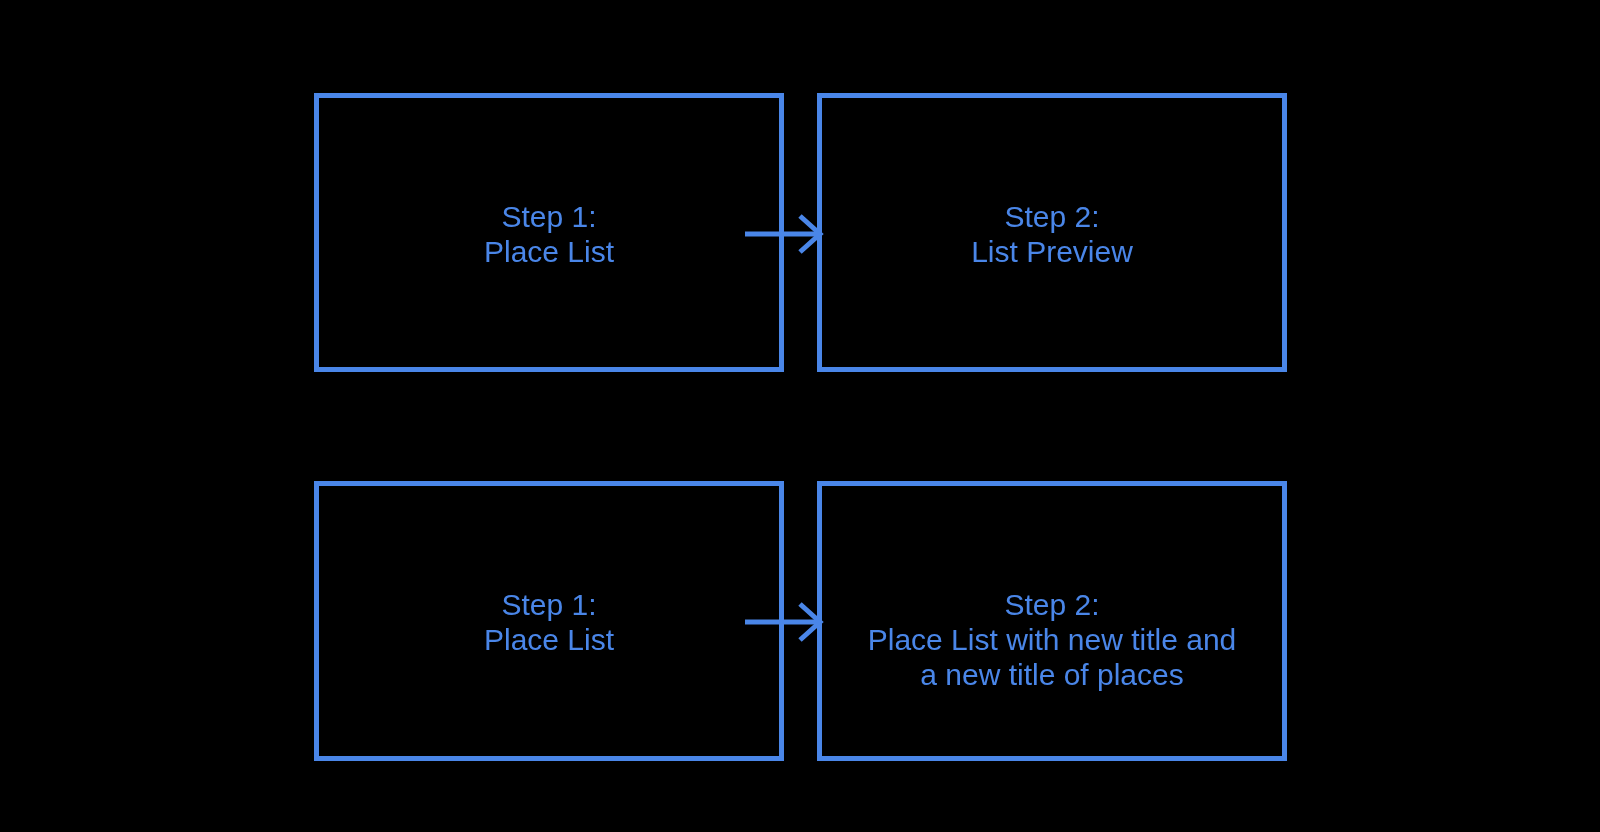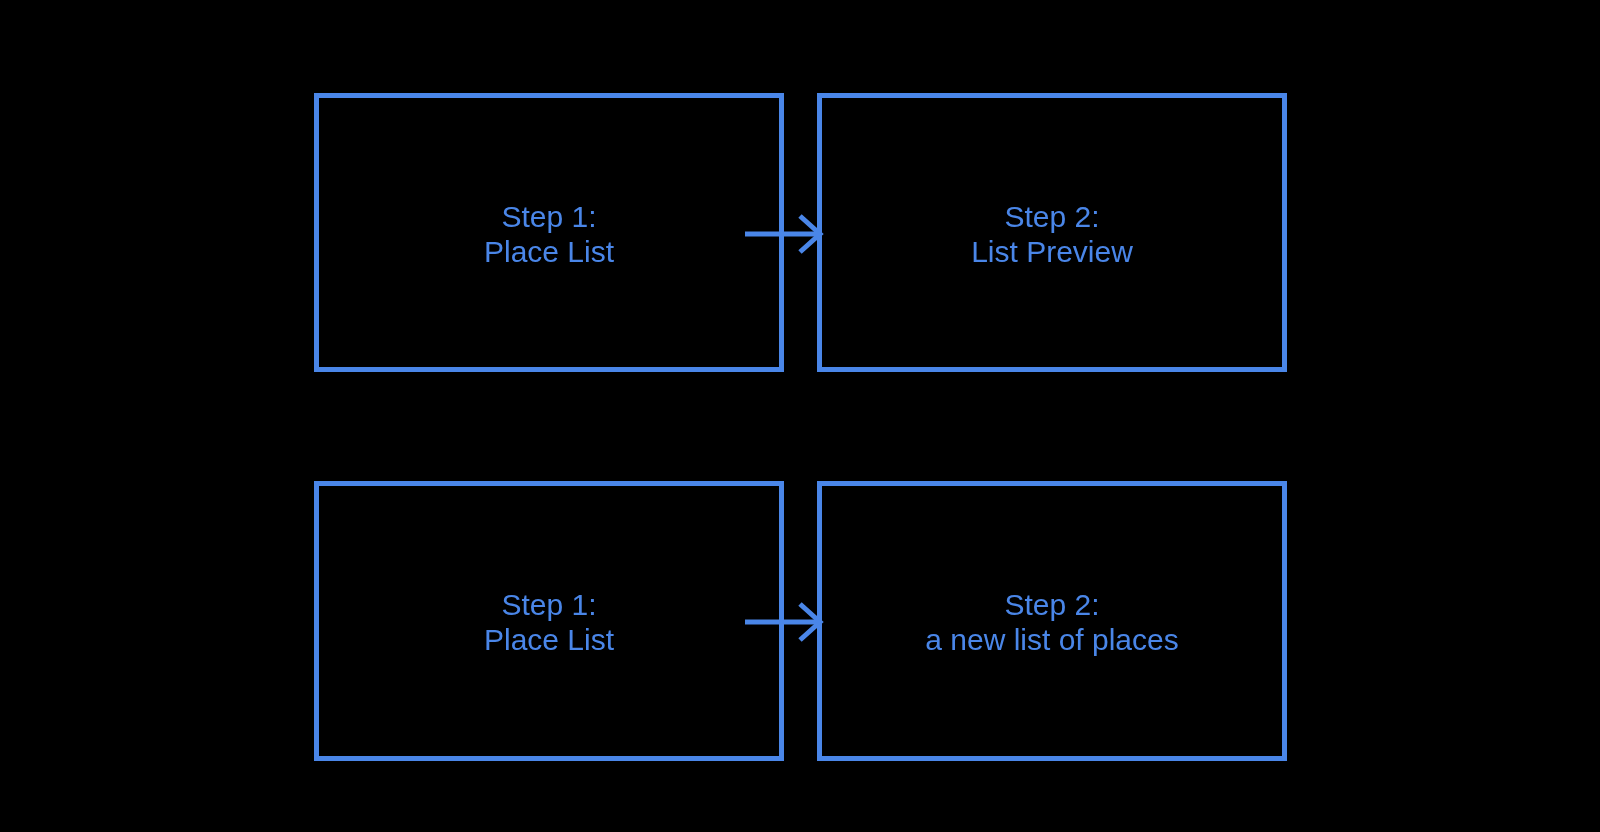--- a/index.html
+++ b/index.html
@@ -86,17 +86,18 @@
   <div class="flow-arrow" id="arrow-2">
     <svg width="85" height="46" viewBox="0 0 85 46" aria-hidden="true">
       <path d="M5 23 H 79" stroke="currentColor" stroke-width="5" fill="none"></path>
       <path d="M60 5 L 80 23 L 60 41" stroke="currentColor" stroke-width="5" fill="none" stroke-linejoin="miter"></path>
     </svg>
   </div>
 
   <div class="flow-box" id="box-4">
     <div class="box-text">
       <div>Step 2:</div>
-      <div>a new list of places</div>
+      <div>Place List with new title and</div>
+      <div>a new title of places</div>
     </div>
   </div>
 
 </div>
 
 </body></html>

